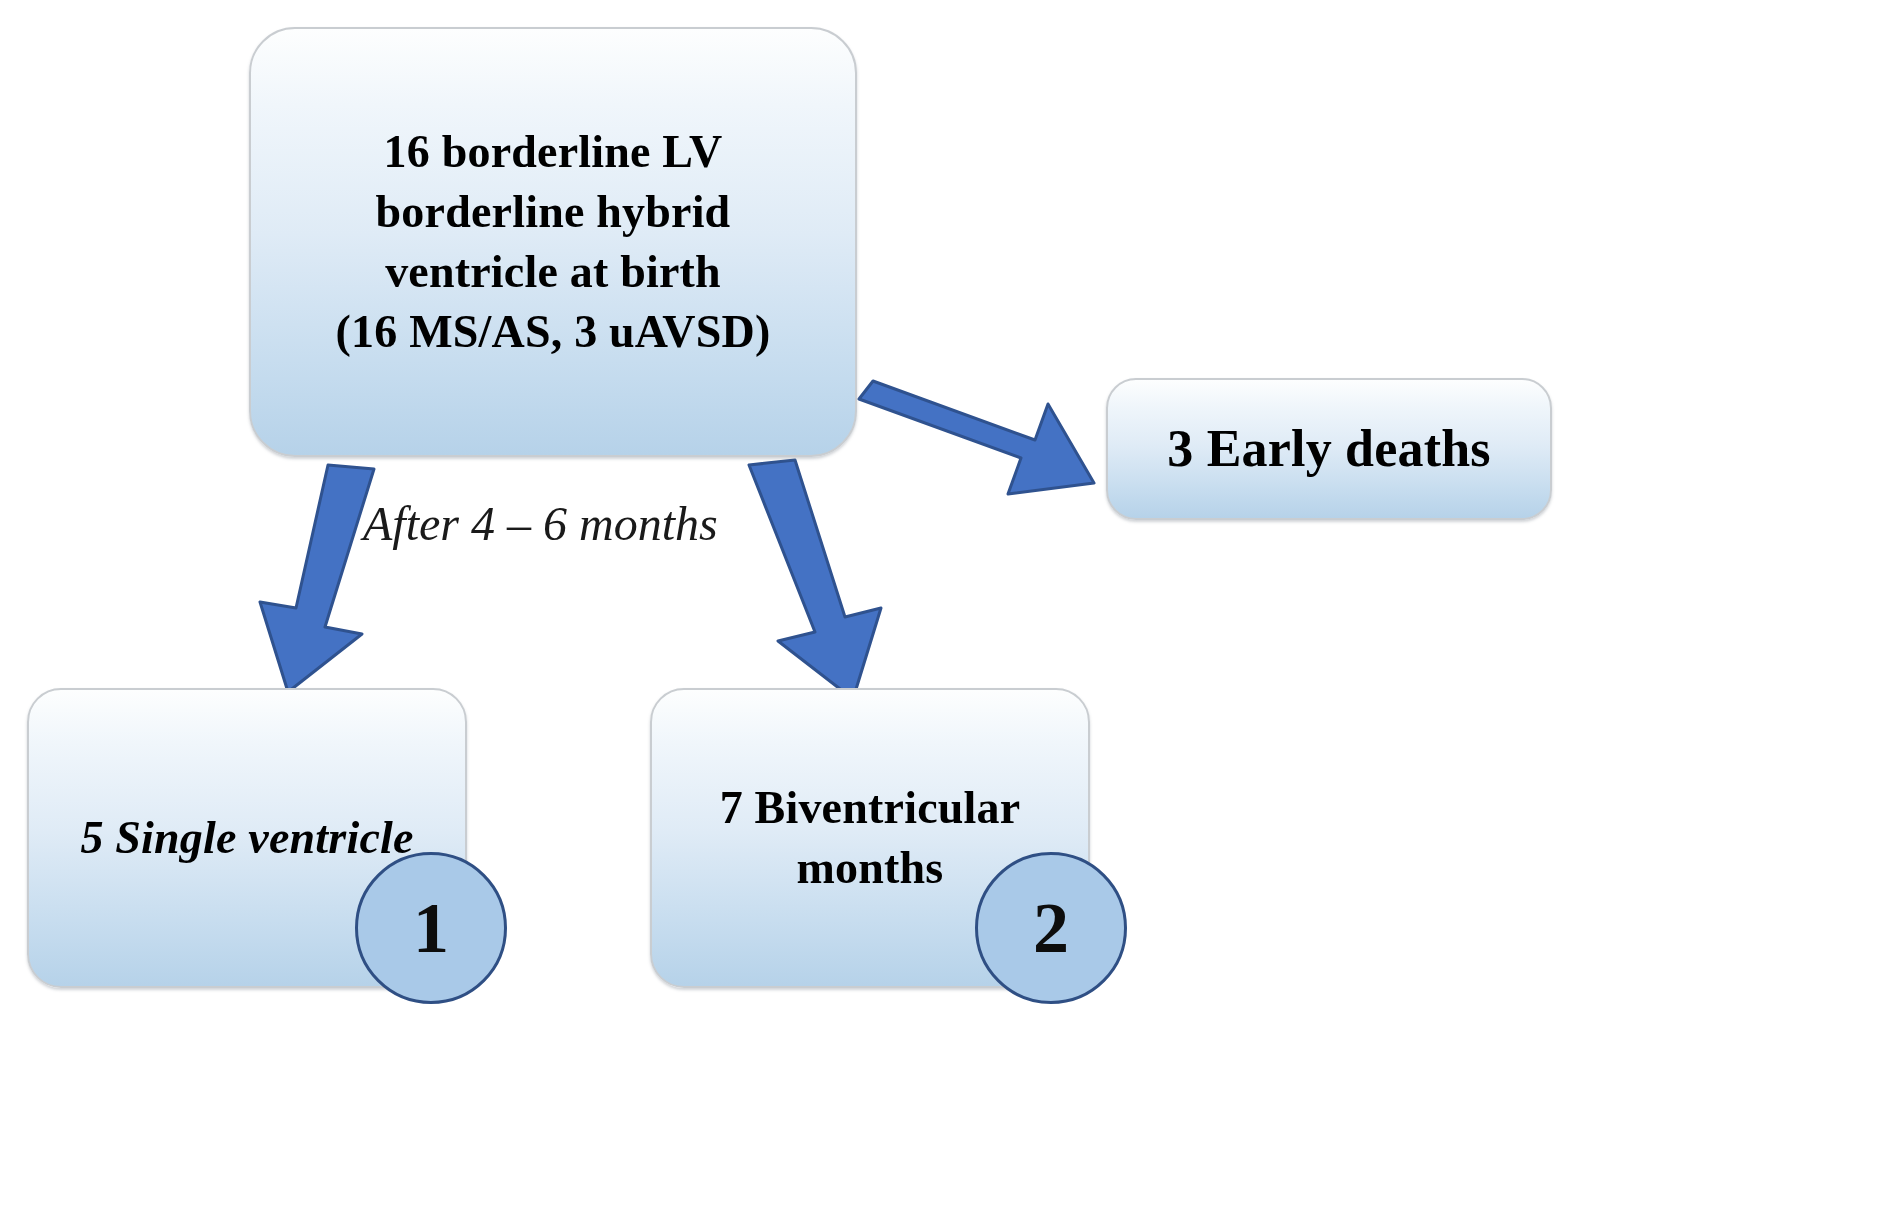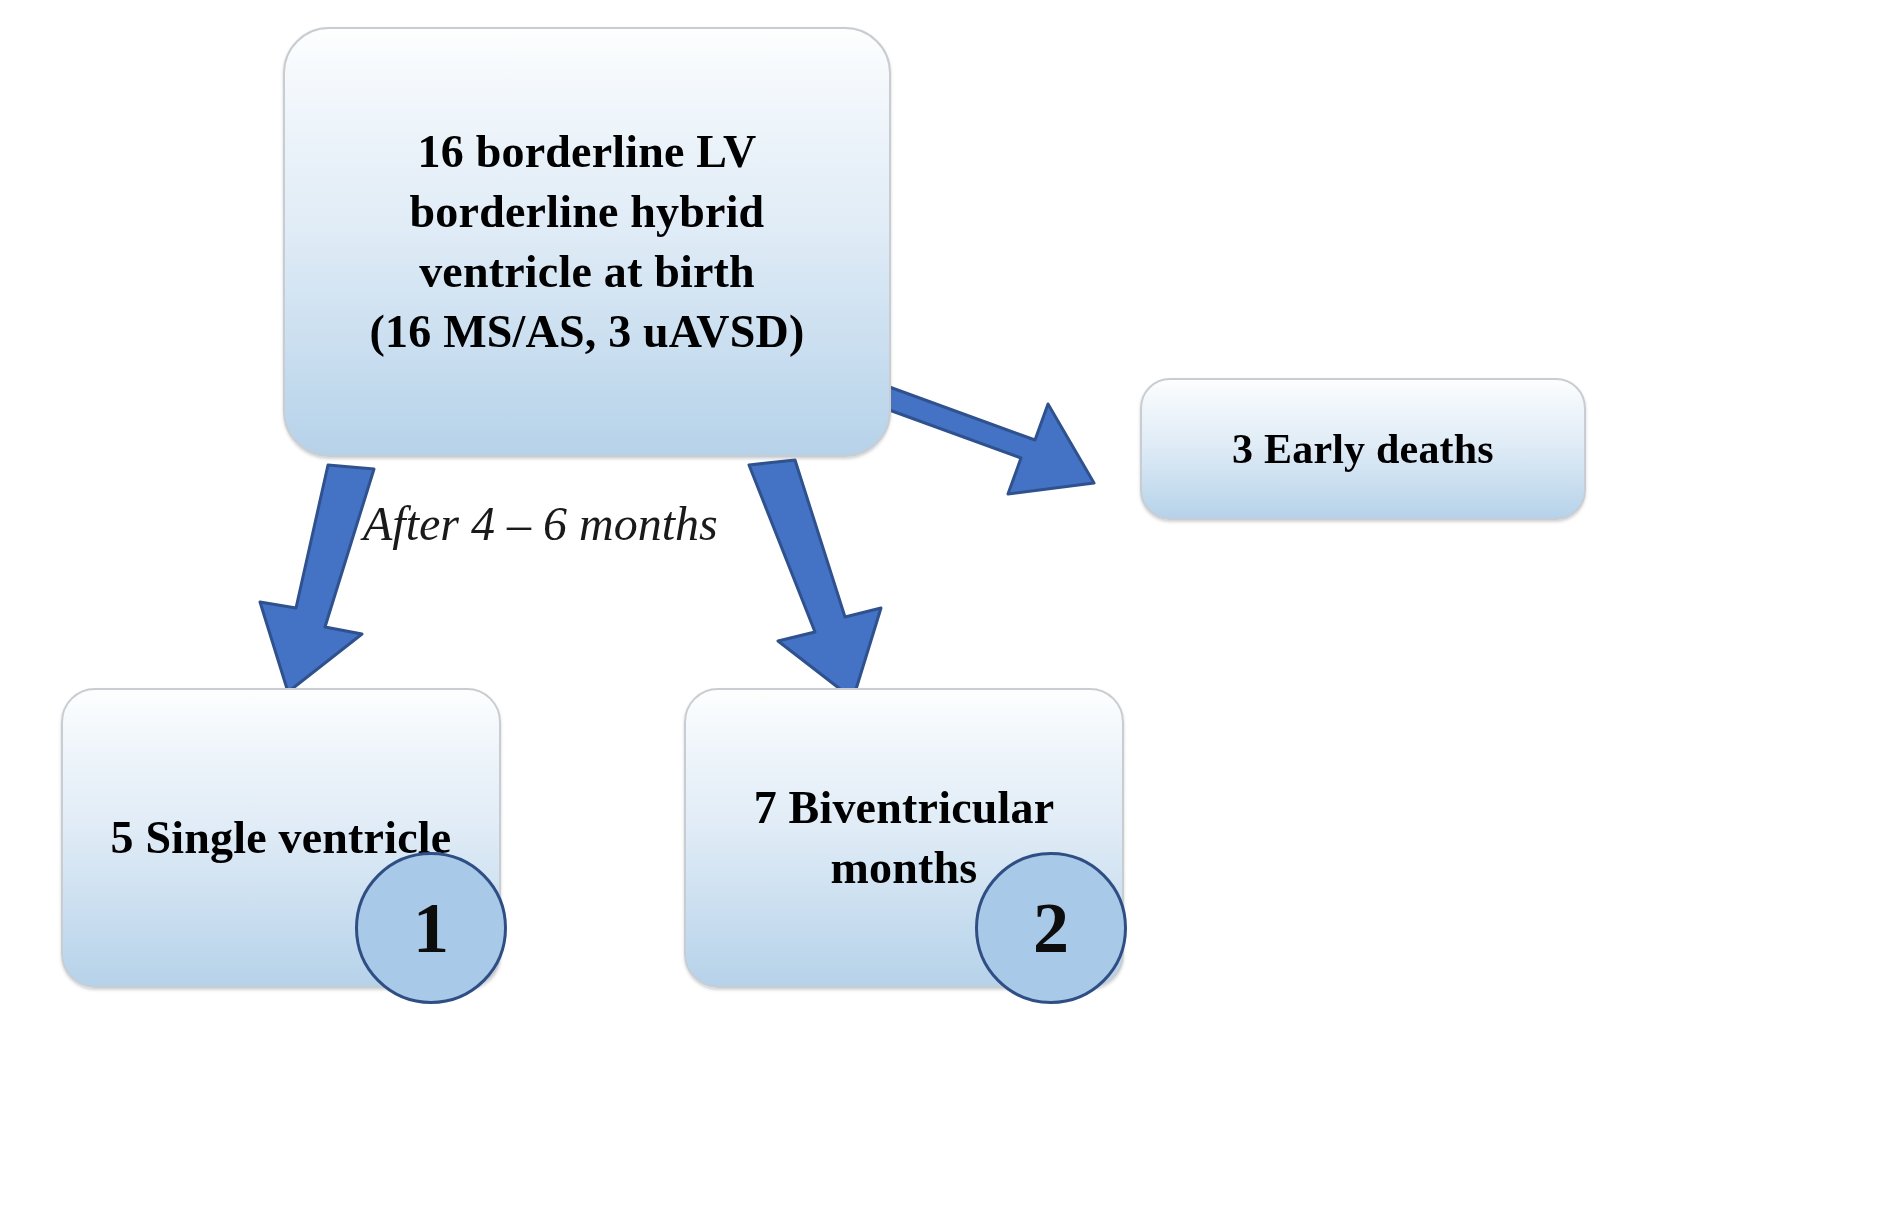--- a/index.html
+++ b/index.html
@@ -16,47 +16,47 @@
     border-radius:42px;
     background:linear-gradient(to bottom,#fdfefe 0%,#f0f6fb 18%,#dfebf6 48%,#c4dbee 82%,#b6d2e9 100%);
     box-shadow:0 2px 3px rgba(120,130,140,.35);
     display:flex;
     align-items:center;
     justify-content:center;
     text-align:center;
     color:#000000;
     font-weight:bold;
     overflow:visible;
-    margin-left:34px;
   }
   .node .txt{
     display:block;
     line-height:1.30;
     letter-spacing:.2px;
   }
 
   
   #node-root{
     left:249px; top:27px; width:608px; height:430px;
     border-radius:46px;
     font-size:46px;
   }
 
   
   #node-deaths{
     left:1106px; top:378px; width:446px; height:142px;
     border-radius:30px;
-    font-size:42px;
+    font-size:52px;
   }
 
   
   #node-single{
     left:27px; top:688px; width:440px; height:300px;
     border-radius:34px;
     font-size:46px;
+    font-style:italic;
   }
 
   
   #node-biv{
     left:650px; top:688px; width:440px; height:300px;
     border-radius:34px;
     font-size:46px;
   }
 
   

